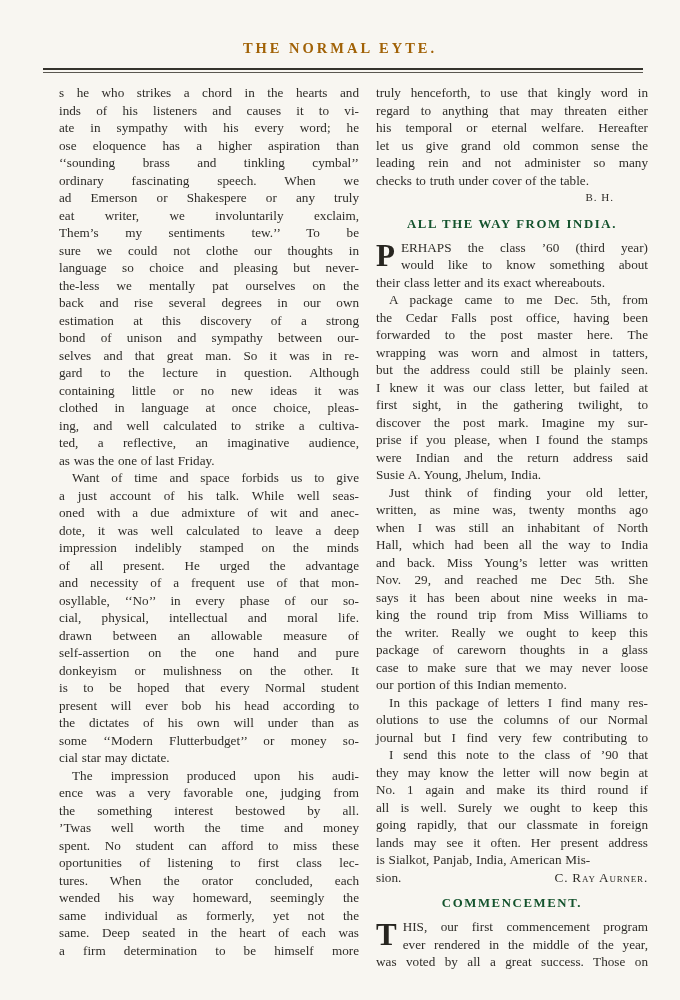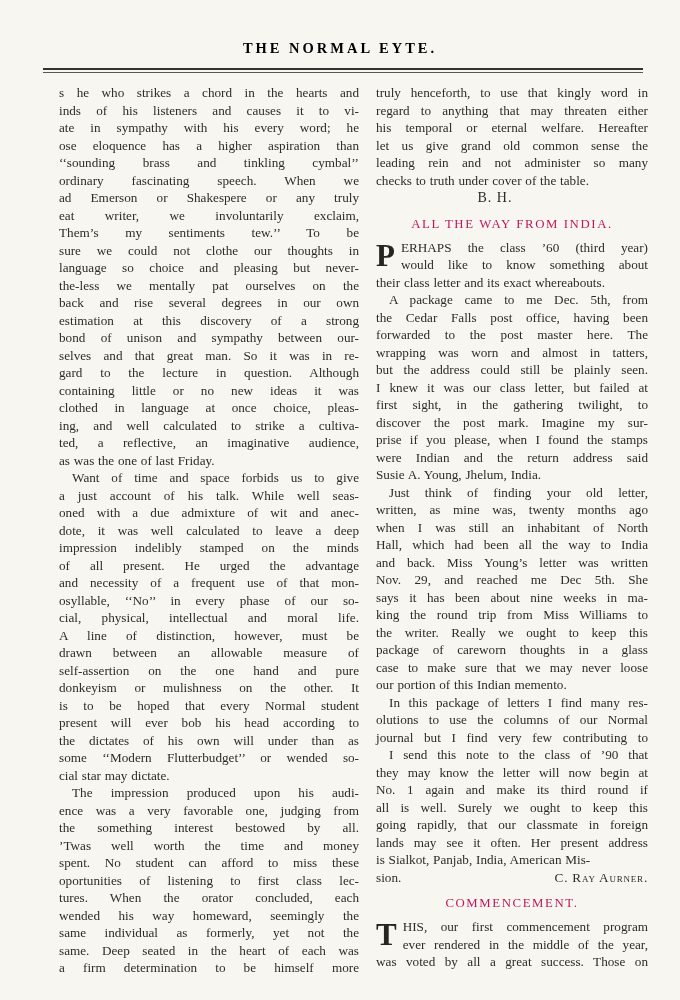--- a/index.html
+++ b/index.html
@@ -8,21 +8,21 @@
     background:#f8f6f1;
     font-family:"Liberation Serif", serif;
     color:#2e2c28;
     overflow:hidden;
   }
   .page { position:relative; width:680px; height:1000px; }
   .masthead {
     position:absolute; top:40px; left:0; width:680px;
     text-align:center;
     font-size:14.5px; font-weight:bold; letter-spacing:3px;
-    color:#000000;
+    color:#a16207;
   }
   .head-rule {
     position:absolute; top:68px; left:43px; width:600px;
     height:2px;
     border-top:2px solid #35332d;
     border-bottom:1px solid #5a5750;
   }
   .columns {
     position:absolute; top:84px; left:35px;
     display:flex; gap:17px;margin-left:24px;
@@ -32,27 +32,27 @@
   .col-right { width:272px; }
   .para { margin:0; }
   .line {
     font-size:13.2px; line-height:17.5px;
     text-align:justify; text-align-last:justify;
     word-spacing:0.5px;
   }
   .line.flush  { text-align-last:left; }
   .line.indent { text-indent:13px; }
   .heading {
-    font-size:12.8px; font-weight:normal; letter-spacing:1.6px;
+    font-size:12.8px; font-weight:bold; letter-spacing:1.6px;
     text-align:center; line-height:17px;
-    margin:9px 0 6px 0; color:#be185d;
+    margin:9px 0 6px 0; color:#14532d;
   }
   .signature {
-    font-size:14px; line-height:17.5px;
-    text-align:center; padding-right:34px; letter-spacing:1px;
+    font-size:11px; line-height:17.5px;
+    text-align:right; padding-right:34px; letter-spacing:1px;
   }
   .dropcap {
     float:left;
     font-size:31px; line-height:31px; height:33px;
     font-weight:bold; padding:1px 6px 0 0; color:#272520;
   }
   .split-line {
     display:flex; justify-content:space-between; align-items:baseline;
     font-size:13.2px; line-height:17.5px;
   }
@@ -93,28 +93,27 @@
         <div class="para">
           <div class="line indent">Want of time and space forbids us to give</div>
           <div class="line">a just account of his talk.  While well seas-</div>
           <div class="line">oned with a due admixture of wit and anec-</div>
           <div class="line">dote, it was well calculated to leave a deep</div>
           <div class="line">impression indelibly stamped on the minds</div>
           <div class="line">of all present.  He urged the advantage</div>
           <div class="line">and necessity of a frequent use of that mon-</div>
           <div class="line">osyllable, ‘‘No’’ in every phase of our so-</div>
           <div class="line">cial, physical, intellectual and moral life.</div>
-          <div class="line">A line of distinction, however, must be</div>
           <div class="line">drawn between an allowable measure of</div>
           <div class="line">self-assertion on the one hand and pure</div>
           <div class="line">donkeyism or mulishness on the other.  It</div>
           <div class="line">is to be hoped that every Normal student</div>
           <div class="line">present will ever bob his head according to</div>
           <div class="line">the dictates of his own will under than as</div>
-          <div class="line">some ‘‘Modern Flutterbudget’’ or wended so-</div>
+          <div class="line">some ‘‘Modern Flutterbudget’’ or money so-</div>
           <div class="line flush">cial star may dictate.</div>
         </div>
         <div class="para">
           <div class="line indent">The impression produced upon his audi-</div>
           <div class="line">ence was a very favorable one, judging from</div>
           <div class="line">the something interest bestowed by all.</div>
           <div class="line">’Twas well worth the time and money</div>
           <div class="line">spent.  No student can afford to miss these</div>
           <div class="line">oportunities of listening to first class lec-</div>
           <div class="line">tures.  When the orator concluded, each</div>

